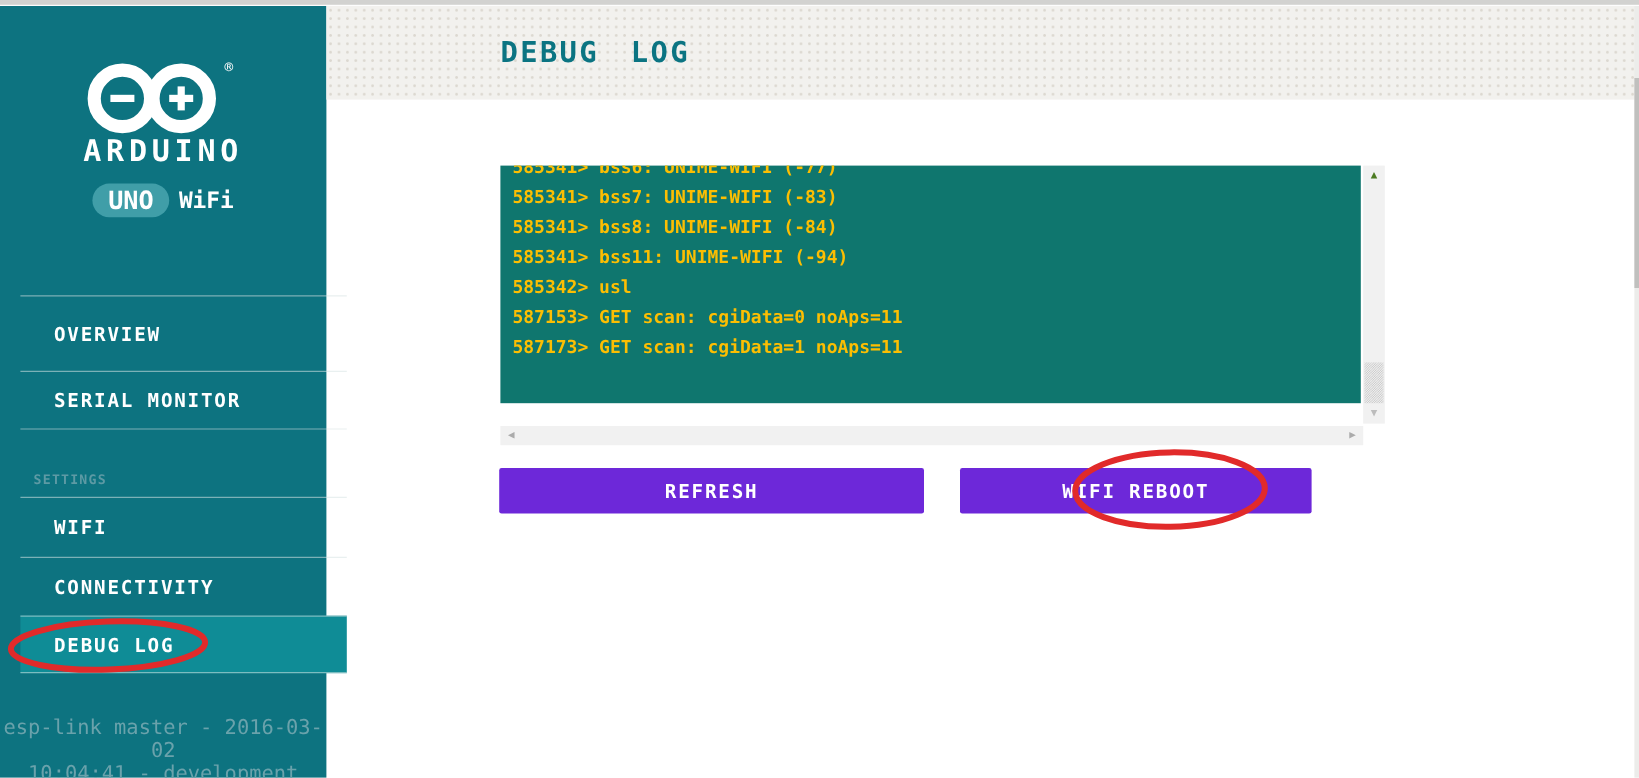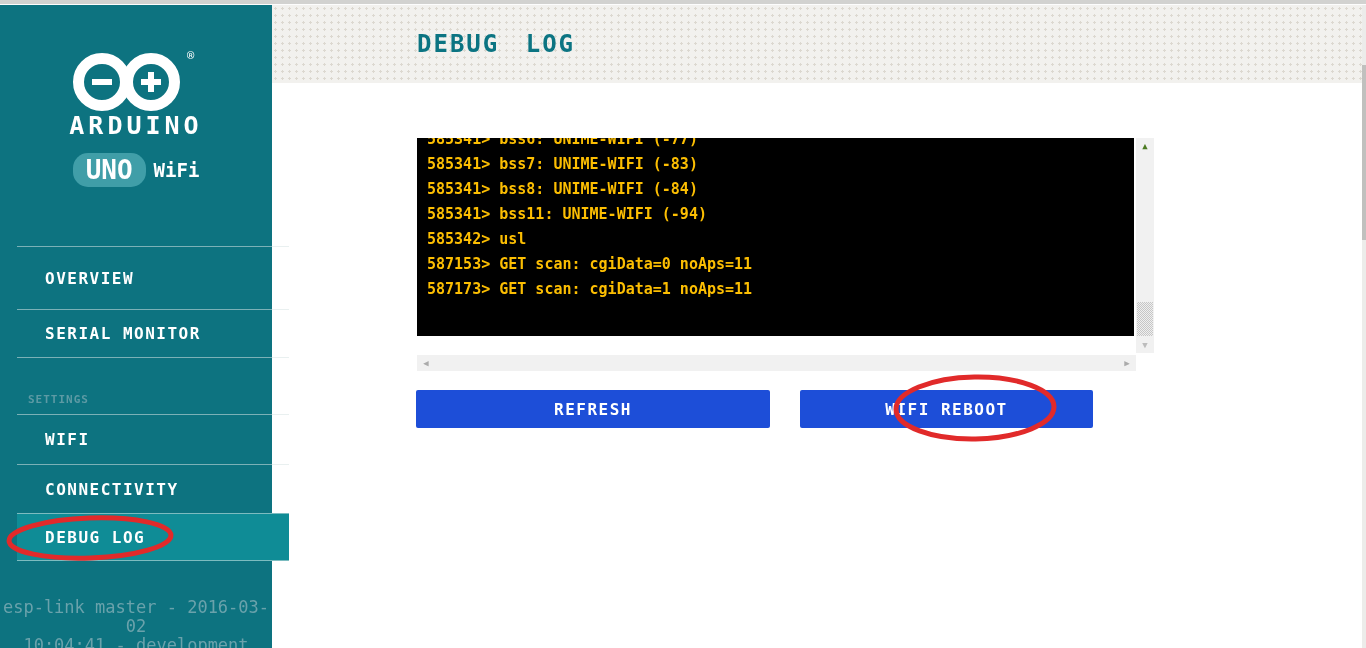--- a/index.html
+++ b/index.html
@@ -22,21 +22,21 @@
   .bar { position:absolute; background:#fff; }
   .minus-h { width:20px; height:6px; left:8px; top:15px; }
   .plus-h  { width:20px; height:6px; left:8px; top:15px; }
   .plus-v  { width:6px; height:20px; left:15px; top:8px; }
   .regmark { position:absolute; left:187px; top:44px; font-size:12px; color:#fff; }
   .brandname { position:absolute; left:0; top:106px; width:272px; text-align:center;
                font-size:25px; font-weight:bold; letter-spacing:4px; }
   .badge-row { position:absolute; left:0; top:148px; width:272px; display:flex;
                justify-content:center; align-items:center; gap:8px; }
   .badge-pill { background:#409ea8; border-radius:15px; padding:2px 13px;
-                font-size:26px; font-weight:bold; color:#fff; }
+                font-size:21px; font-weight:bold; color:#fff; }
   .badge-suffix { font-size:19px; font-weight:bold; color:#fff; }
 
   .nav { position:absolute; left:0; top:241px; width:272px;margin-left:17px; }
   .nav-item { display:flex; align-items:center; padding-left:28px;
               font-size:16px; font-weight:bold; letter-spacing:1.5px; color:#fff;
               border-top:1px solid rgba(215,228,228,.55); cursor:pointer; }
   .nav-item.h63 { height:63px; } .nav-item.h48 { height:48px; }
   .nav-item.h50 { height:50px; } .nav-item.h49 { height:49px; }
   .nav-item.active { background:#0f8c96; border-bottom:1px solid rgba(215,228,228,.55); }
   .section { height:57px; border-top:1px solid rgba(215,228,228,.55);
@@ -51,21 +51,21 @@
             background-color:#f2f1ee;
             background-image:radial-gradient(#dcd8d0 1px, rgba(0,0,0,0) 1.2px);
             background-size:7px 7px; }
   .page-title { position:absolute; left:145px; top:0; height:78px; display:flex;
                 align-items:center; font-size:24px; font-weight:bold;
                 letter-spacing:2px; word-spacing:10px; color:#0b7482; }
 
   
   .console { position:absolute; left:417px; top:138px; width:737px; height:234px; }
   .log { position:absolute; left:0; top:0; width:717px; height:198px;
-         background:#000000; overflow:hidden; }
+         background:#0f766e; overflow:hidden; }
   .log-lines { position:absolute; left:10px; top:-11px; }
   .log-line { white-space:nowrap; line-height:25px; font-size:15px; font-weight:bold;
               color:#fcbe02; }
   .vscroll { position:absolute; left:719px; top:0; width:18px; height:215px;
              background:#f1f1f1; }
   .scroll-btn { position:absolute; left:0; width:18px; height:16px; display:flex;
                 align-items:center; justify-content:center; font-size:9px; cursor:pointer; }
   .v-up   { top:0; color:#4c7b22; }
   .v-down { bottom:0; color:#bcbcbc; }
   .v-thumb { position:absolute; left:1px; width:16px; top:164px; height:34px;
@@ -74,21 +74,21 @@
                linear-gradient(45deg,#c6c6c6 25%,#efefef 25%,#efefef 75%,#c6c6c6 75%);
              background-size:2px 2px; background-position:0 0,1px 1px; cursor:grab; }
   .hscroll { position:absolute; left:0; top:217px; width:719px; height:16px;
              background:#f1f1f1; }
   .h-left  { position:absolute; left:2px; top:0; height:16px; width:14px; color:#ababab;
              display:flex; align-items:center; justify-content:center; font-size:9px; cursor:pointer; }
   .h-right { position:absolute; right:2px; top:0; height:16px; width:14px; color:#ababab;
              display:flex; align-items:center; justify-content:center; font-size:9px; cursor:pointer; }
 
   
-  .btn { position:absolute; top:390px; height:38px; background:#1d4ed8; color:#fff;
+  .btn { position:absolute; top:390px; height:38px; background:#6d28d9; color:#fff;
          border:none; border-radius:2px; font-family:"DejaVu Sans Mono", monospace;
          font-size:16px; font-weight:bold; letter-spacing:1.5px; cursor:pointer; }
   .btn-refresh { left:416px; width:354px; }
   .btn-reboot  { left:800px; width:293px; }
 
   
   .annot { position:absolute; left:0; top:0; width:1366px; height:648px;
            pointer-events:none; }
 
   

